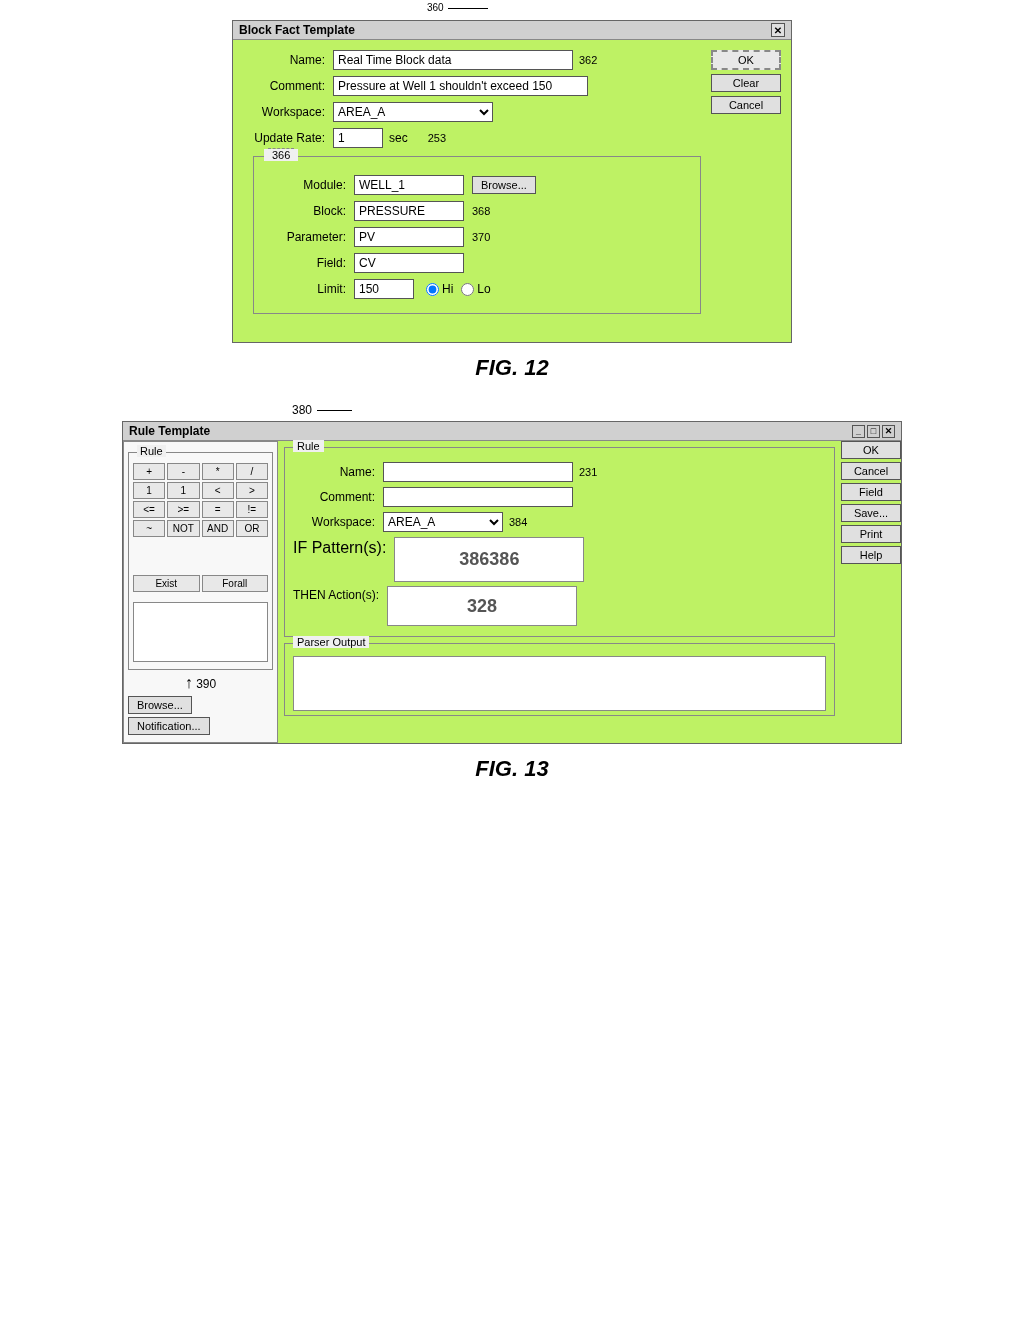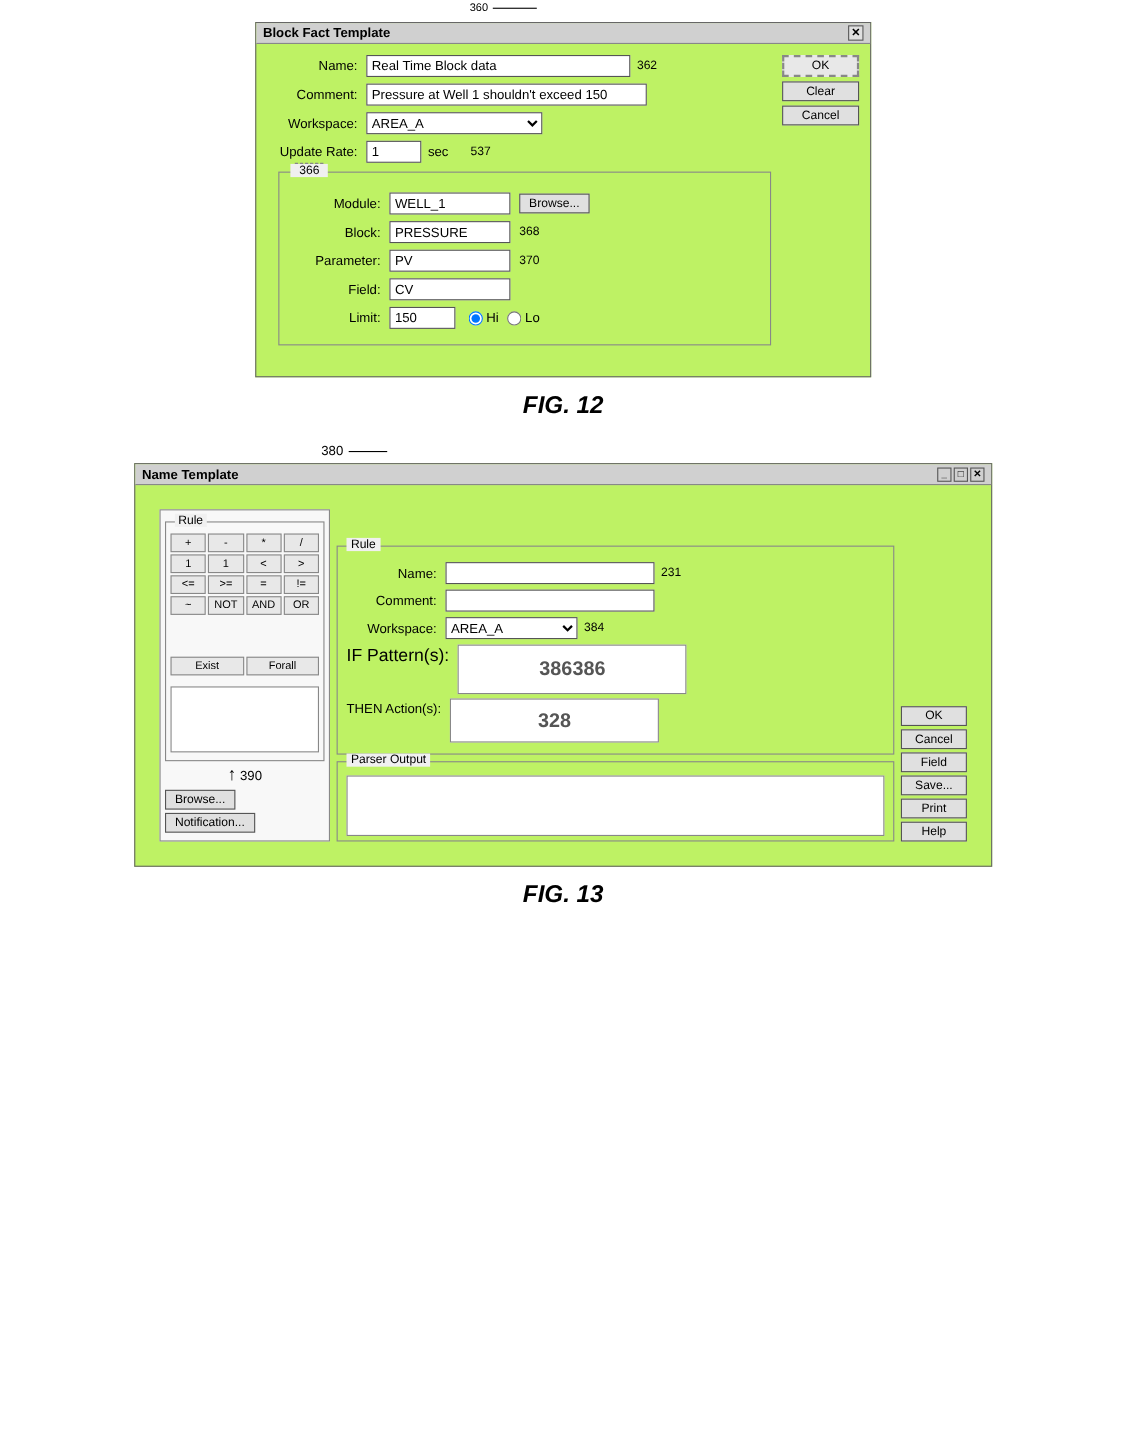--- a/index.html
+++ b/index.html
@@ -193,23 +193,22 @@
       border: 1px solid #555;
       background: #d0d0d0;
       display: flex;
       align-items: center;
       justify-content: center;
       font-size: 9px;
     }
 
     .rt-content {
       display: flex;
-      padding: 22px;
+      padding: 0;
       gap: 6px;
-      align-items: flex-end;
     }
 
     .rt-left-panel {
       width: 155px;
       border: 1px solid #888;
       background: #f8f8f8;
       padding: 4px;
       position: relative;
     }
 
@@ -439,21 +438,21 @@
               <span class="form-label">Workspace:</span>
               <select class="form-select">
                 <option>AREA_A</option>
               </select>
             </div>
 
             <div class="form-row">
               <span class="form-label">Update Rate:</span>
               <input class="form-input form-input-small" value="1" readonly="" style="">
               <span style="font-size:12px; margin-left:6px;">sec</span>
-              <span style="font-size:11px; margin-left:20px;">537</span>
+              <span style="font-size:11px; margin-left:20px;">253</span>
             </div>
 
             <div class="section-box" style="margin-left:10px; margin-top:8px;">
               <span class="section-title">
                 <span style="border-top:1px dashed #888; padding: 0 4px;">366</span>
               </span>
 
               <div class="form-row" style="margin-top:10px;">
                 <span class="form-label">Module:</span>
                 <input class="form-input" style="width: 110px;" value="WELL_1" readonly="">
@@ -510,21 +509,21 @@
   <div class="figure-area">
     <div style="position:relative; display:inline-block;">
 
       <div style="position:absolute; top:-18px; left:170px; font-size:12px;">
         <span>380</span>
         <span style="display:inline-block; width:35px; height:1px; background:#000; vertical-align:middle; margin-left:2px;"></span>
       </div>
 
       <div class="window rt-window">
         <div class="window-titlebar">
-          <span>Name Template</span>
+          <span>Rule Template</span>
           <div class="rt-titlebar-btns">
             <div class="rt-titlebar-btn">_</div>
             <div class="rt-titlebar-btn">□</div>
             <div class="rt-titlebar-btn">✕</div>
           </div>
         </div>
 
         <div class="rt-content">
 
           <div class="rt-left-panel">
@@ -587,21 +586,21 @@
                 <span class="rt-form-label">Workspace:</span>
                 <select class="rt-form-select">
                   <option>AREA_A</option>
                 </select>
                 <span style="font-size:11px; margin-left:6px;">384</span>
               </div>
 
               <div class="rt-if-section">
                 <span class="rt-if-label">IF Pattern(s):</span>
                 <div style="display:flex; flex-direction:column; align-items:center;">
-                  <div class="rt-if-box" style="width:208px; height:45px;">
+                  <div class="rt-if-box" style="width:190px; height:45px;">
                     <span style="font-size:18px; font-weight:bold;">386</span>
                     <span style="font-size:18px; font-weight:bold; color:#555;">386</span>
                   </div>
                 </div>
               </div>
 
               <div class="rt-then-section">
                 <span class="rt-then-label">THEN Action(s):</span>
                 <div class="rt-then-box" style="width:190px; height:40px;">
                   <span style="font-size:18px; font-weight:bold; color:#555;">328</span>

